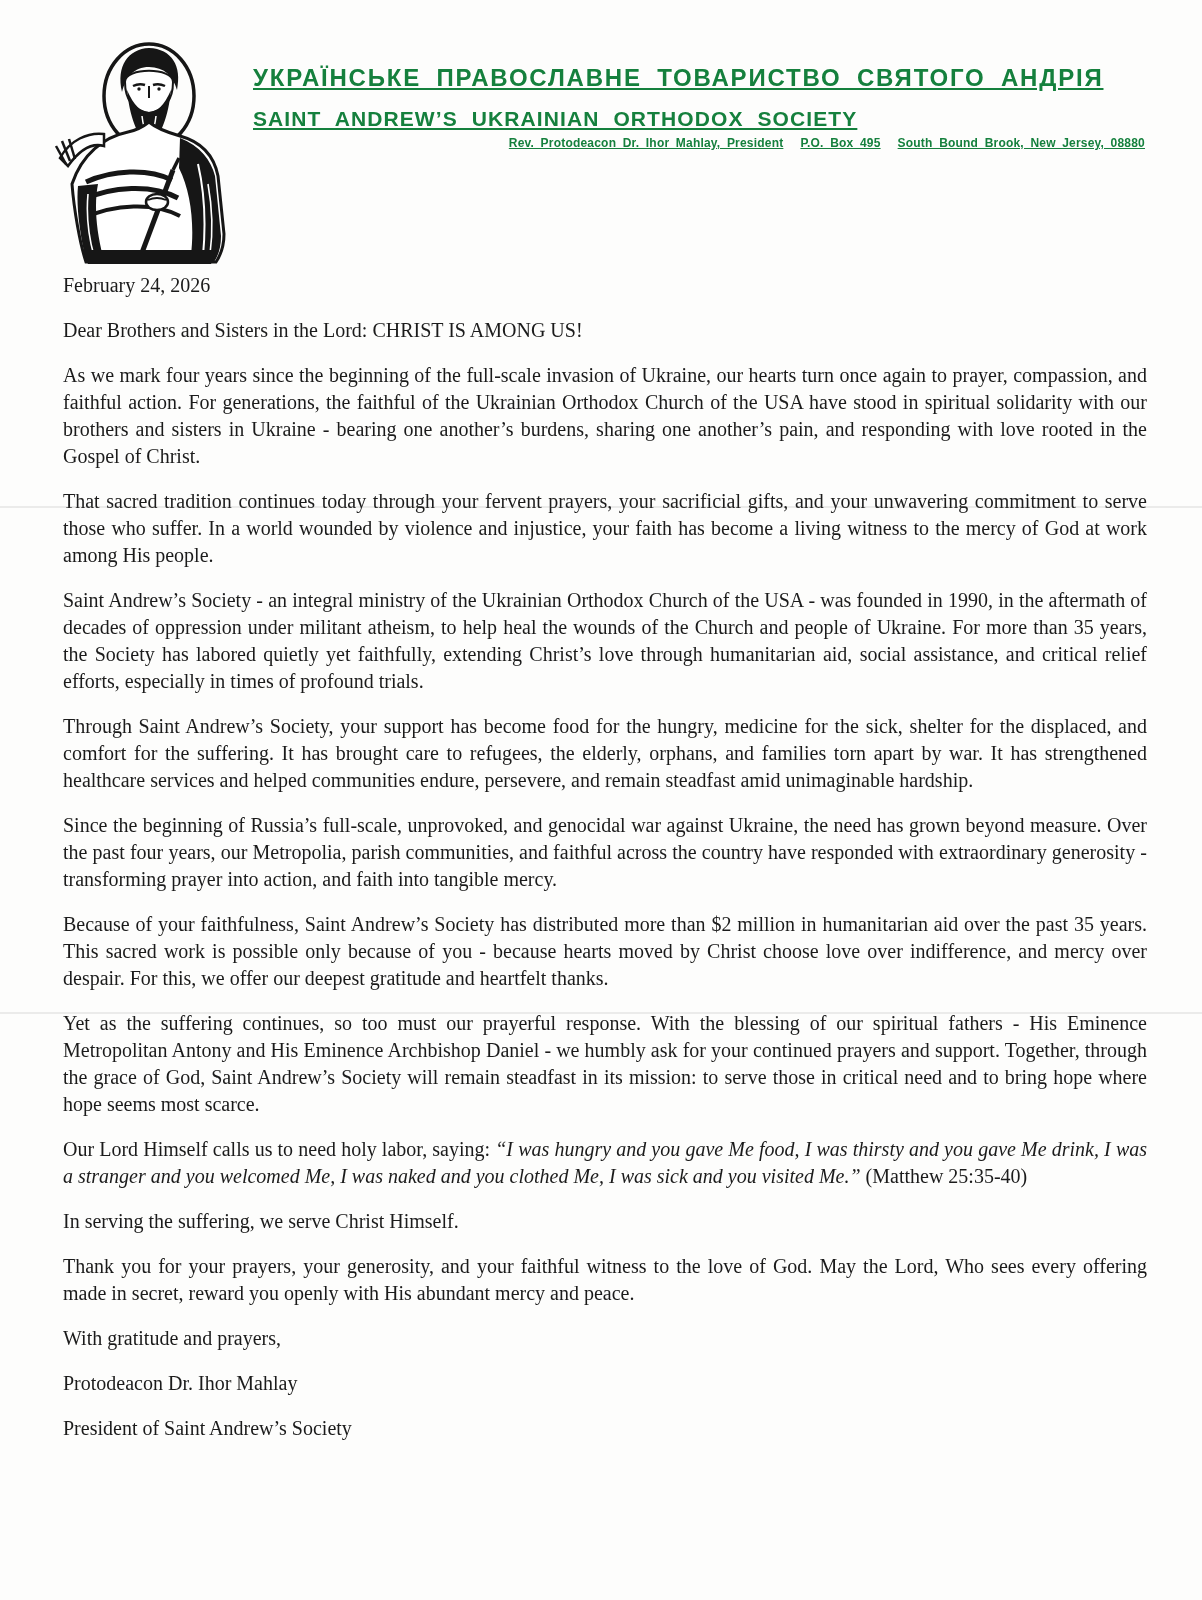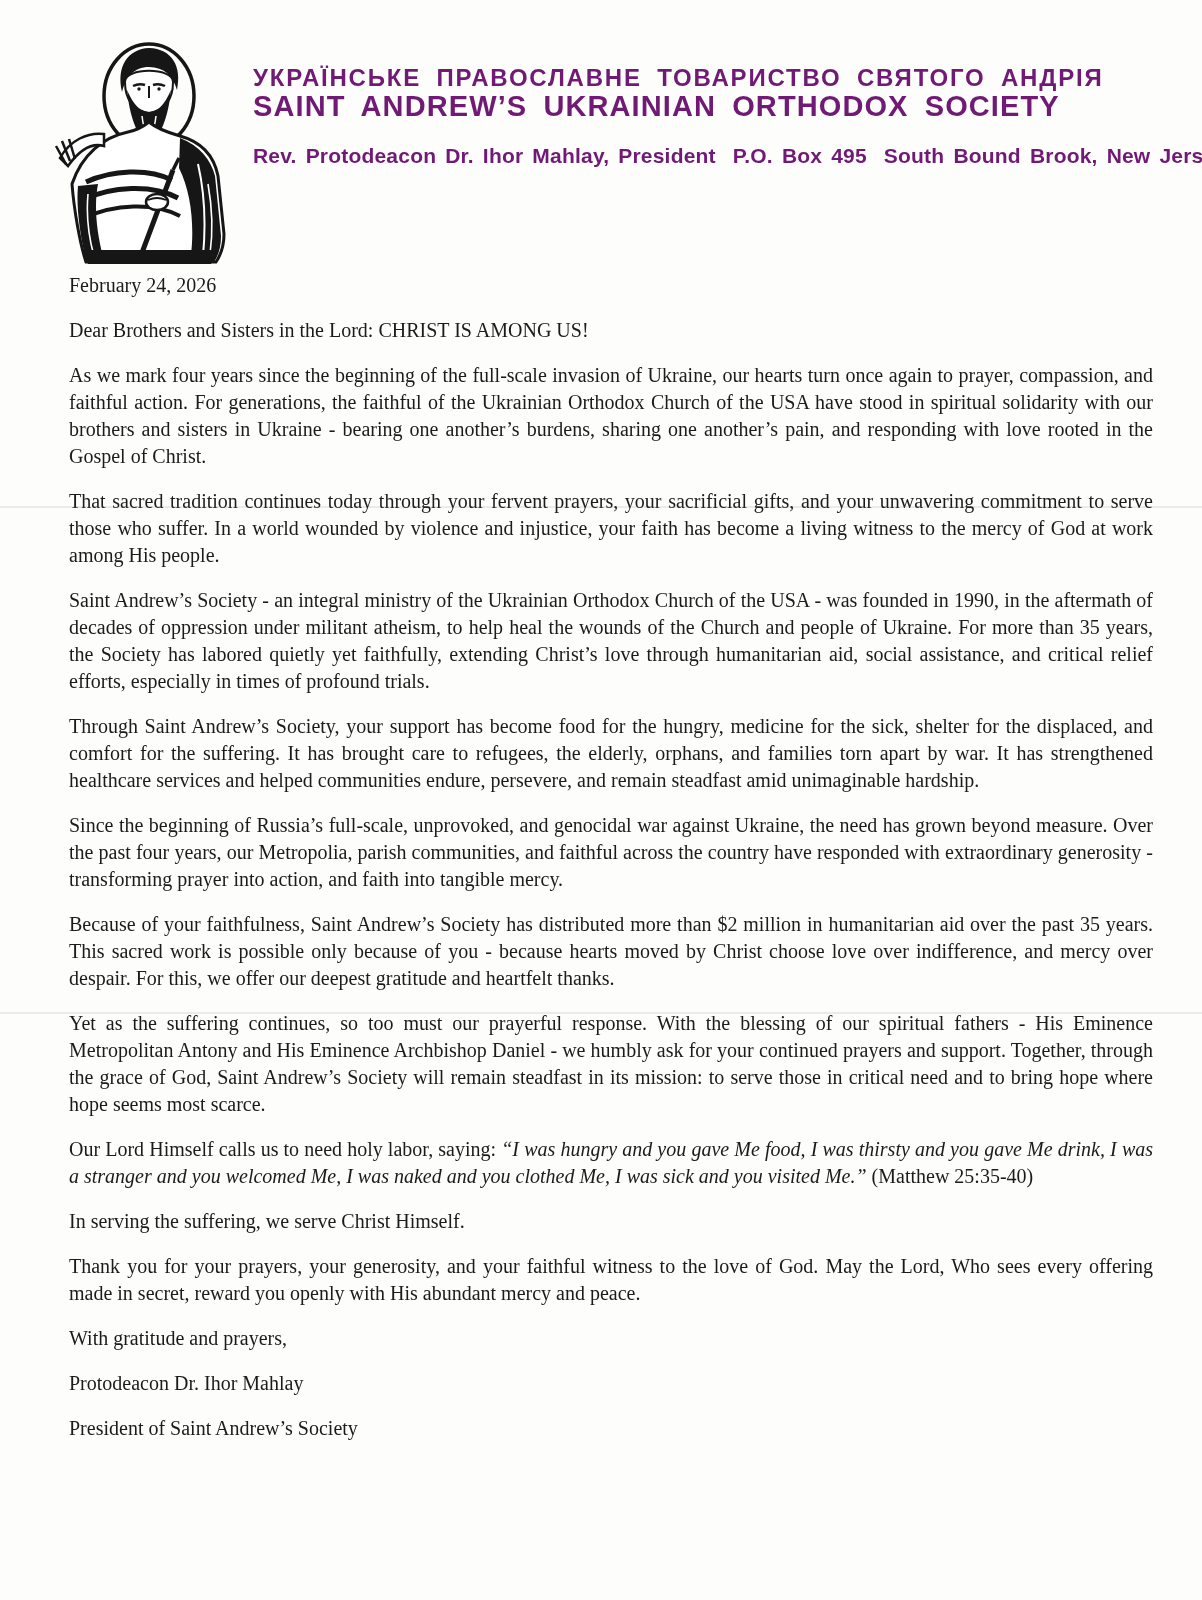--- a/index.html
+++ b/index.html
@@ -21,51 +21,53 @@
     width: 184px;
     height: 230px;
   }
   .letterhead {
     position: absolute;
     left: 253px;
     top: 64px;
     width: 892px;
     font-family: "Liberation Sans", sans-serif;
     font-weight: bold;
-    color: #701a75;
+    color: #15803d;
+    text-decoration: underline;
   }
   .hdr-uk {
     font-size: 24px;
     line-height: 28px;
     letter-spacing: 1.8px;
     word-spacing: 7px;
     white-space: nowrap;
   }
   .hdr-en {
-    font-size: 29px;
+    font-size: 21px;
     line-height: 28px;
     letter-spacing: 1.1px;
     word-spacing: 7px;
+    margin-top: 13px;
     white-space: nowrap;
   }
   .hdr-contact {
-    margin-top: 26px;
-    font-size: 21px;
+    font-size: 12px;
     line-height: 20px;
     letter-spacing: 0.2px;
     word-spacing: 3px;
     display: flex;
     gap: 17px;
     white-space: nowrap;
+    justify-content: flex-end;
   }
 
   
   .body-text {
     position: absolute;
-    left: 69px;
+    left: 63px;
     top: 272px;
     width: 1084px;
     font-size: 20px;
     line-height: 27px;
   }
   .body-text p { margin: 0 0 18px 0; }
   .body-text p.para { text-align: justify; margin-top: 12px; }
   .italic { font-style: italic; }
 
   

